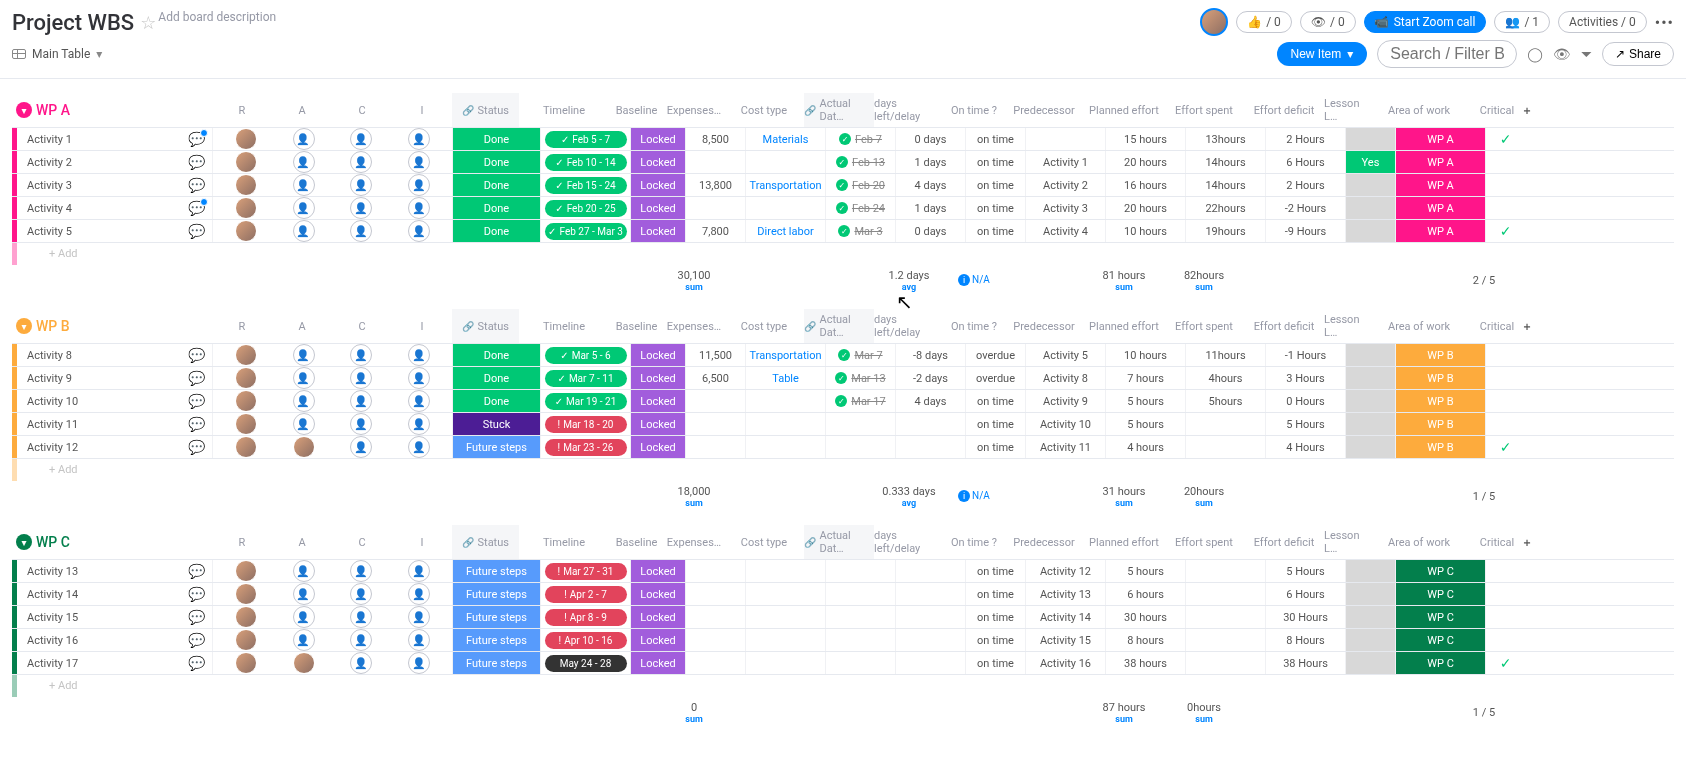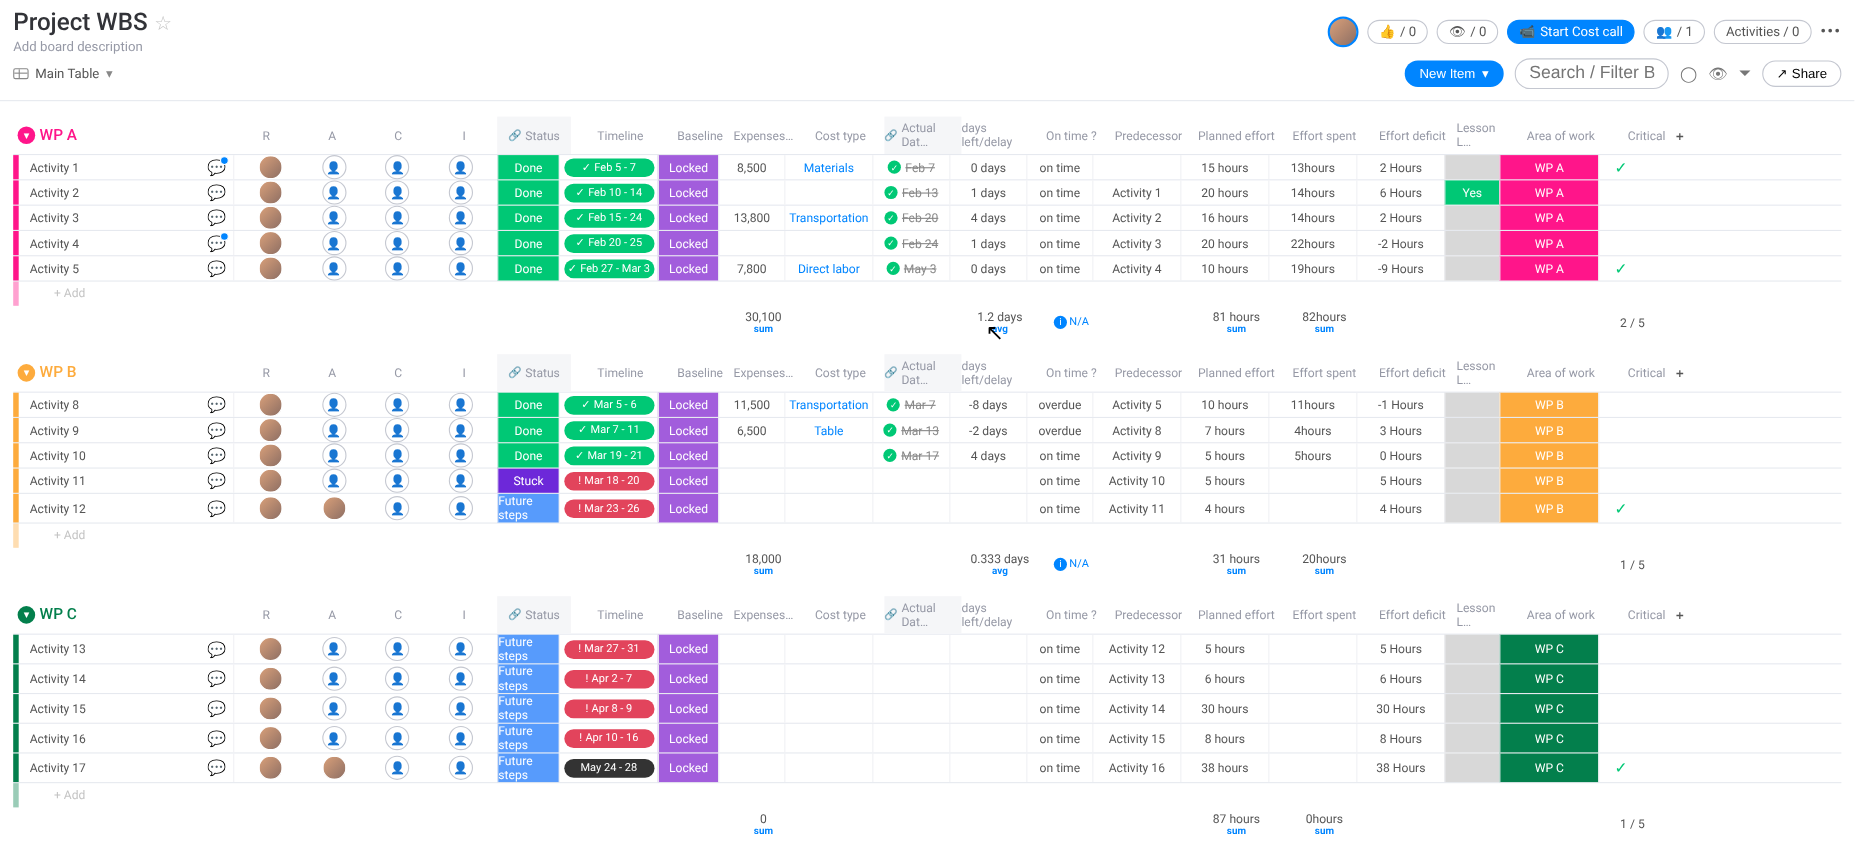--- a/index.html
+++ b/index.html
@@ -11,21 +11,21 @@
     background: #fff;
     overflow-x: auto;
   }
   
   .topbar {
     display: flex;
     align-items: center;
     justify-content: space-between;
     padding: 8px 12px 0 12px;
   }
-  .title-block { display:flex; flex-direction:column; gap:2px; }
+  .title-block { display:flex; flex-direction:row; gap:2px; }
   .title-row { display:flex; align-items:center; gap:6px; }
   .page-title { font-size:22px; font-weight:500; color:#323338; }
   .star-icon { color:#c4c4c4; font-size:18px; cursor:pointer; }
   .subtitle { color:#9699a6; font-size:12px; }
   .top-actions { display:flex; align-items:center; gap:8px; }
   .avatar { width:28px; height:28px; border-radius:50%; background:linear-gradient(135deg,#d9a07a,#8d6e63); border:2px solid #0085ff; }
   .pill-btn {
     display:flex; align-items:center; gap:4px;
     border:1px solid #c4c7d0; border-radius:14px;
     padding:3px 10px; font-size:12px; color:#555; background:#fff; cursor:pointer;
@@ -103,23 +103,23 @@
   .people-sub { width:60px; display:flex; justify-content:center; }
   .person {
     width:22px; height:22px; border-radius:50%;
     background:linear-gradient(135deg,#d9a07a,#8d6e63);
     border:1px solid #fff;
   }
   .person.empty {
     background:#fff; border:1px solid #c4c7d0;
     display:flex; align-items:center; justify-content:center; color:#c4c7d0;
   }
-  .cell.status { width:56px; color:#fff; font-size:11px; }
+  .cell.status { width:88px; color:#fff; font-size:11px;text-align:center; }
   .status-done { background:#00c875; }
-  .status-stuck { background:#6d28d9; }
+  .status-stuck { background:#4c1d95; }
   .status-future { background:#579bfc; }
   .cell.timeline { width:90px; padding:2px; }
   .tl-pill {
     border-radius:10px; color:#fff; font-size:10px;
     display:flex; align-items:center; justify-content:center; gap:3px;
     width:82px; height:17px;
   }
   .tl-done { background:#00c875; }
   .tl-stuck { background:#e2445c; }
   .tl-future { background:#333; }
@@ -193,21 +193,21 @@
     <div class="pill-btn">
         <span>👍</span>
         <span>/ 0</span>
       </div>
     <div class="pill-btn">
         <span>👁</span>
         <span>/ 0</span>
       </div>
     <div class="pill-btn blue">
         <span>📹</span>
-        <span>Start Cost call</span>
+        <span>Start Zoom call</span>
       </div>
     <div class="pill-btn">
         <span>👥</span>
         <span>/ 1</span>
       </div>
     <div class="pill-btn">
         <span>Activities / 0</span>
       </div>
     <span class="dots">•••</span>
   </div>
@@ -466,21 +466,21 @@
         <div class="tl-pill tl-done">
             <span>✓</span>
             <span>Feb 27 - Mar 3</span>
           </div>
       </div>
       <div class="cell baseline">Locked</div>
       <div class="cell expenses">7,800</div>
       <div class="cell costtype">Direct labor</div>
       <div class="cell actual">
         <span class="actual-check">✓</span>
-        <span class="crossed">May 3</span>
+        <span class="crossed">Mar 3</span>
       </div>
       <div class="cell daysleft">0 days</div>
       <div class="cell ontime">on time</div>
       <div class="cell predecessor">Activity 4</div>
       <div class="cell planned">10 hours</div>
       <div class="cell spent">19hours</div>
       <div class="cell deficit">-9 Hours</div>
       <div class="cell lesson bg-grey"></div>
       <div class="cell area bg-pink">WP A</div>
       <div class="cell critical">

